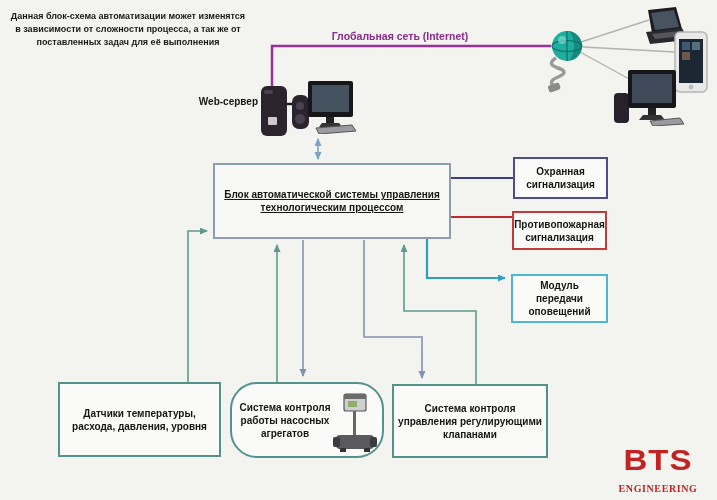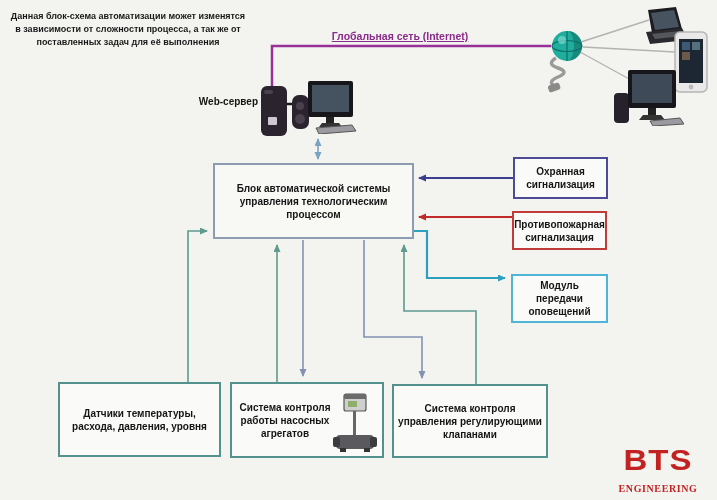--- a/index.html
+++ b/index.html
@@ -9,36 +9,36 @@
     font-family:"Liberation Sans","DejaVu Sans",sans-serif;
     color:#151515;
   }
   .abs{position:absolute;}
   .note{
     left:8px;top:10px;width:240px;text-align:center;
     font-size:9px;font-weight:bold;line-height:1.45;color:#1a1a1a;
   }
   .internet-label{
     left:300px;top:30px;width:200px;text-align:center;
-    font-size:10.5px;font-weight:bold;color:#8a2d8a;text-decoration:underline;
+    font-size:10.5px;font-weight:bold;color:#8a2d8a;
   }
   .webserver-label{left:196px;top:96px;width:62px;font-size:10px;font-weight:bold;text-align:right;}
   .arm-label{left:352px;top:83px;width:212px;font-size:10.5px;font-weight:bold;line-height:1.35;}
   .box{
     position:absolute;background:#fafaf8;border:2px solid #53918c;
     display:flex;align-items:center;justify-content:center;text-align:center;
     font-size:10px;font-weight:bold;line-height:1.3;box-sizing:border-box;
     padding:8px 4px;
   }
-  .box-central{left:213px;top:163px;width:201px;height:76px;border-color:#8d9cb0;background:#f8f8f5;}
+  .box-central{left:213px;top:163px;width:238px;height:76px;border-color:#8d9cb0;background:#f8f8f5;text-decoration:underline;}
   .box-security{left:513px;top:157px;width:95px;height:42px;border-color:#4c4c96;}
   .box-fire{left:512px;top:211px;width:95px;height:39px;border-color:#c23b3b;}
   .box-notify{left:511px;top:266px;width:97px;height:49px;border-color:#4fb5d6;margin-top:8px;}
   .box-sensors{left:58px;top:382px;width:163px;height:75px;}
-  .box-pumps{left:230px;top:382px;width:154px;height:76px;padding-right:48px;}
+  .box-pumps{left:230px;top:382px;width:154px;height:76px;padding-right:48px;border-radius:27px;}
   .box-valves{left:392px;top:384px;width:156px;height:74px;}
   .wires{position:absolute;left:0;top:0;width:717px;height:500px;pointer-events:none;}
   .logo{left:608px;top:444px;width:100px;text-align:center;}
   .logo-name{
     font-size:33px;font-weight:800;color:#c22222;letter-spacing:1px;
     line-height:0.95;transform:scaleY(0.92);font-family:"Liberation Sans",sans-serif;
   }
   .logo-sub{
     font-size:10px;color:#c22222;letter-spacing:0.6px;margin-top:8px;
     font-family:"Liberation Serif","DejaVu Serif",serif;font-weight:bold;

